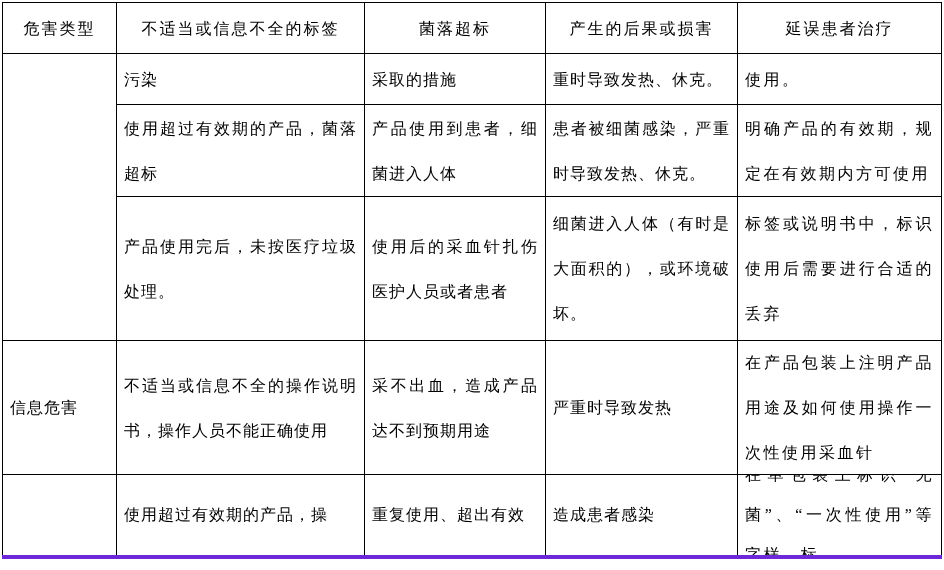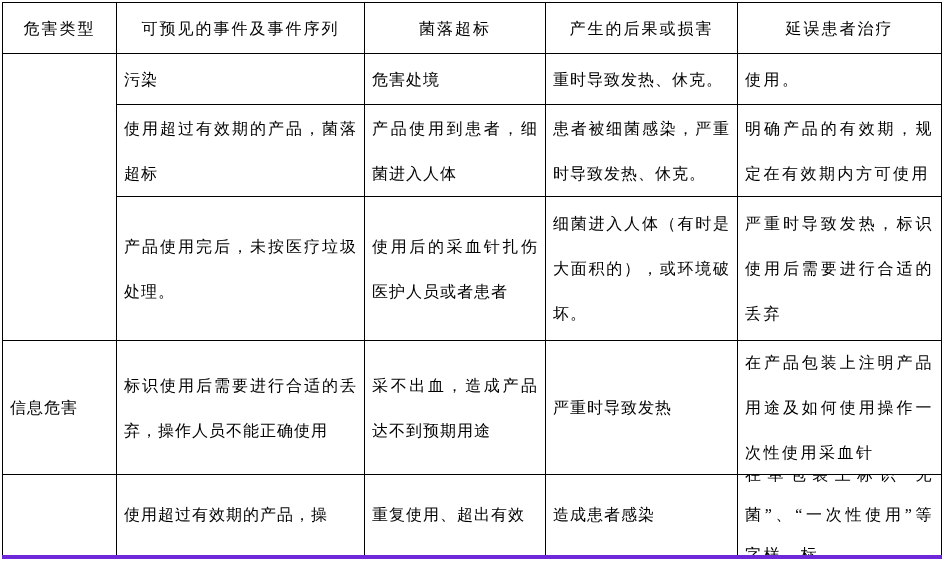--- a/index.html
+++ b/index.html
@@ -58,21 +58,21 @@
 
   <tbody>
       <tr>
     <th>
       <div class="cellbox h-hdr">
             <div class="txt">危害类型</div>
           </div>
     </th>
     <th>
       <div class="cellbox h-hdr">
-            <div class="txt">可预见的事件及事件序列</div>
+            <div class="txt">不适当或信息不全的标签</div>
           </div>
     </th>
     <th>
       <div class="cellbox h-hdr">
             <div class="txt">菌落超标</div>
           </div>
     </th>
     <th>
       <div class="cellbox h-hdr">
             <div class="txt">产生的后果或损害</div>
@@ -91,21 +91,21 @@
             <div class="txt"></div>
           </div>
     </td>
     <td>
       <div class="cellbox h-r1">
             <div class="txt">污染</div>
           </div>
     </td>
     <td>
       <div class="cellbox h-r1">
-            <div class="txt">危害处境</div>
+            <div class="txt">采取的措施</div>
           </div>
     </td>
     <td>
       <div class="cellbox h-r1">
             <div class="txt">重时导致发热、休克。</div>
           </div>
     </td>
     <td class="col-measure">
       <div class="cellbox h-r1">
             <div class="txt">使用。</div>
@@ -147,34 +147,34 @@
             <div class="txt">使用后的采血针扎伤医护人员或者患者</div>
           </div>
     </td>
     <td>
       <div class="cellbox h-r3">
             <div class="txt">细菌进入人体（有时是大面积的），或环境破坏。</div>
           </div>
     </td>
     <td class="col-measure">
       <div class="cellbox h-r3">
-            <div class="txt">严重时导致发热，标识使用后需要进行合适的丢弃</div>
+            <div class="txt">标签或说明书中，标识使用后需要进行合适的丢弃</div>
           </div>
     </td>
   </tr>
 
   <tr>
     <td>
       <div class="cellbox h-r4">
             <div class="txt">信息危害</div>
           </div>
     </td>
     <td>
       <div class="cellbox h-r4">
-            <div class="txt">标识使用后需要进行合适的丢弃，操作人员不能正确使用</div>
+            <div class="txt">不适当或信息不全的操作说明书，操作人员不能正确使用</div>
           </div>
     </td>
     <td>
       <div class="cellbox h-r4">
             <div class="txt">采不出血，造成产品达不到预期用途</div>
           </div>
     </td>
     <td>
       <div class="cellbox h-r4">
             <div class="txt">严重时导致发热</div>

